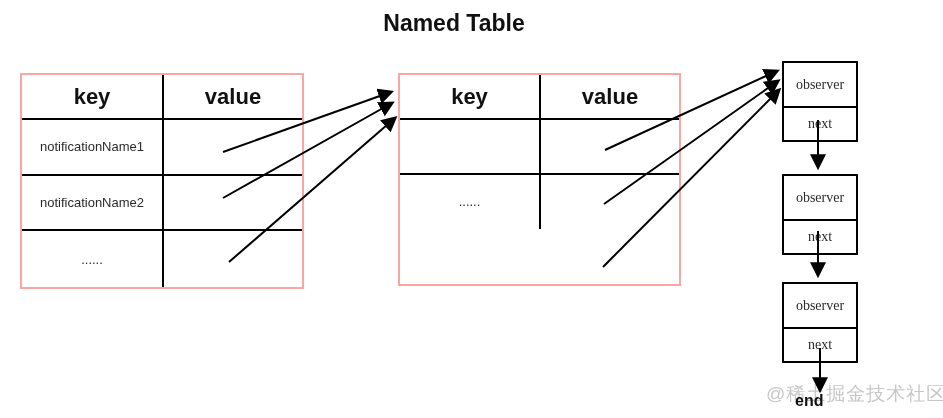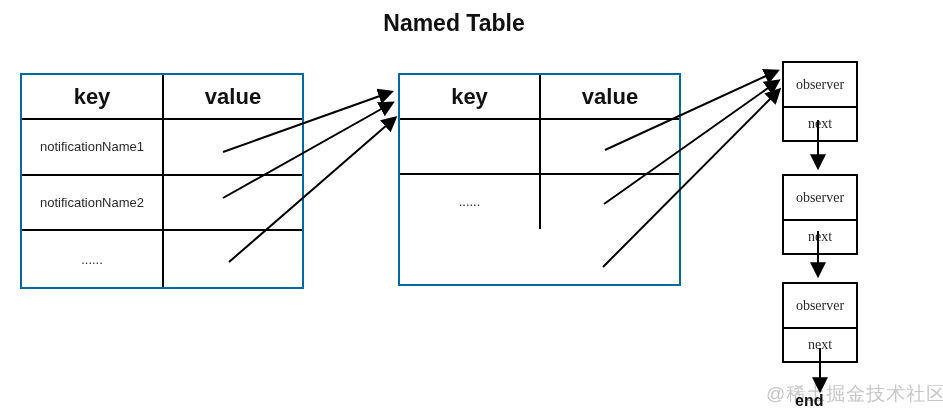--- a/index.html
+++ b/index.html
@@ -24,21 +24,21 @@
     text-align: center;
     font-size: 23px;
     font-weight: bold;
     color: #111111;
     z-index: 3;
   }
   
   .tbl {
     position: absolute;
     display: grid;
-    border: 2px solid #0369a1;
+    border: 2px solid #fca5a5;
     background: #ffffff;
     box-sizing: border-box;
     z-index: 2;
   }
   .tbl-left {
     left: 20px;
     top: 73px;
     width: 284px;
     height: 216px;
     grid-template-columns: 142px 1fr;

